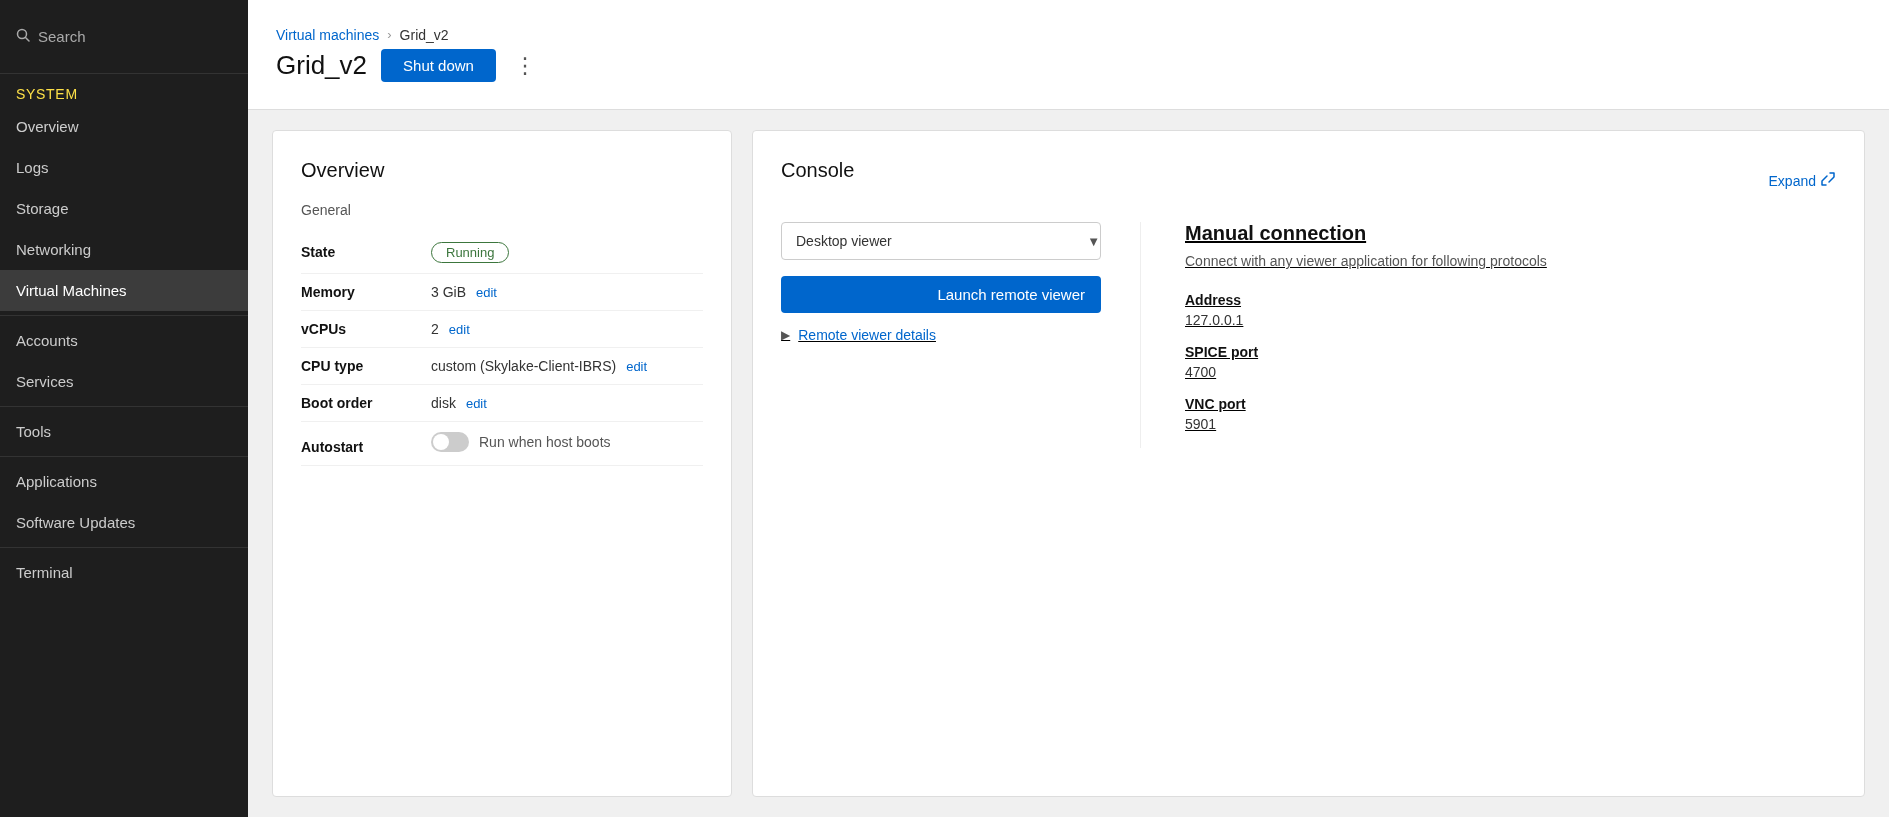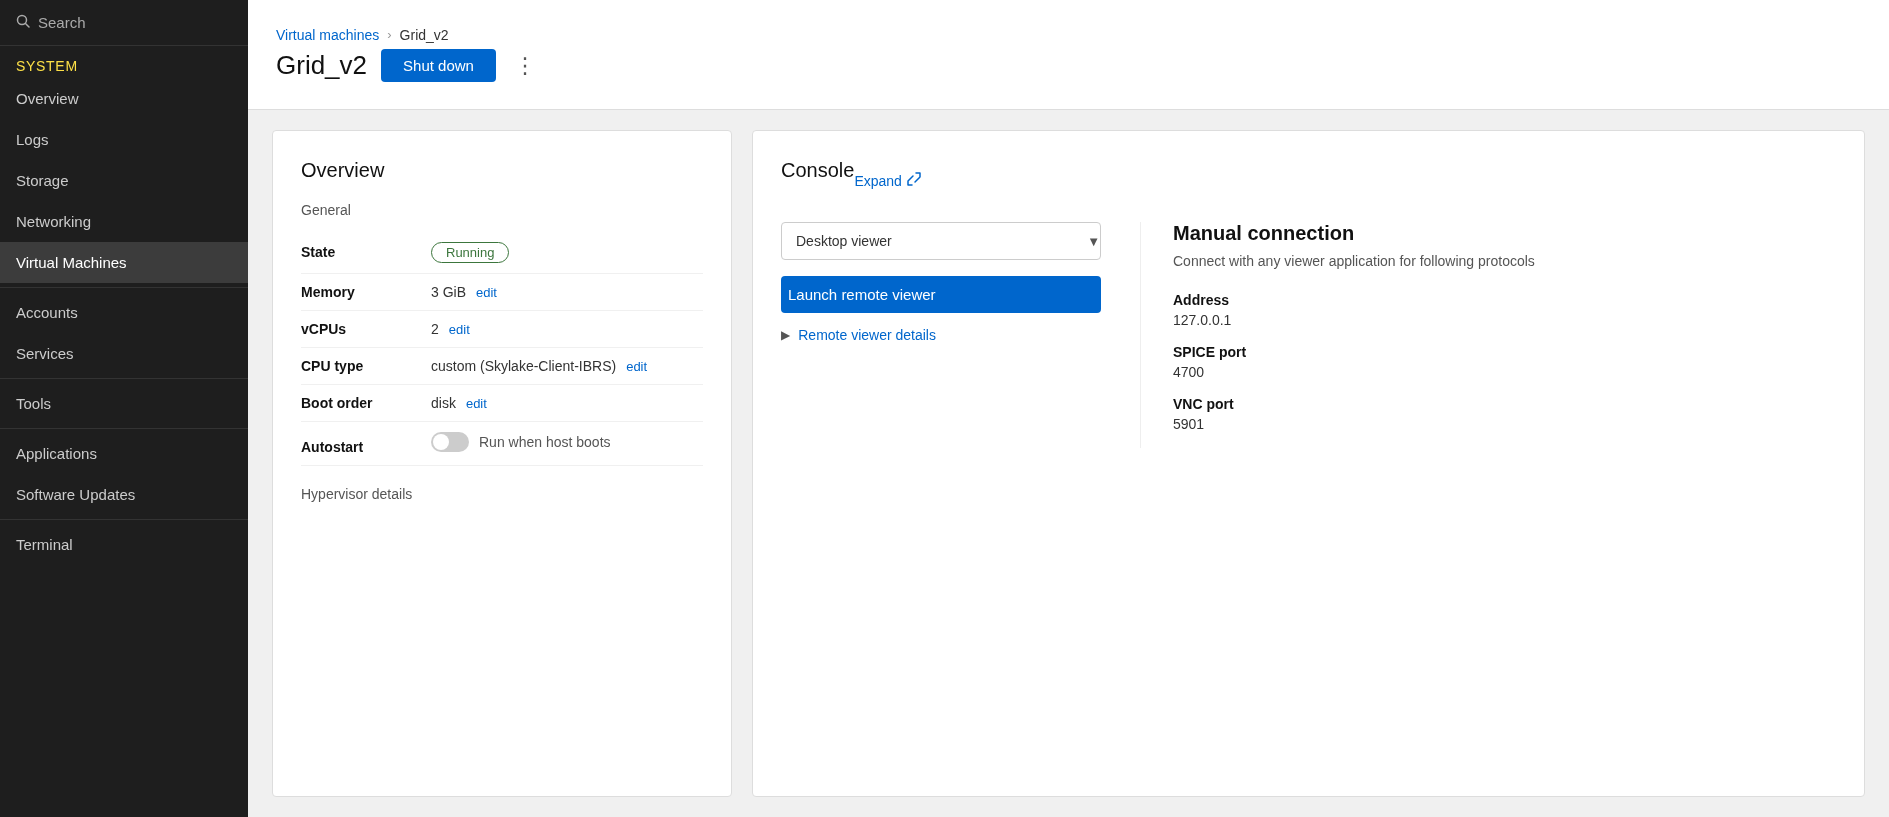--- a/index.html
+++ b/index.html
@@ -13,21 +13,21 @@
       color: #ccc;
       display: flex;
       flex-direction: column;
       height: 100%;
       overflow-y: auto;
     }
     .sidebar-search {
       display: flex;
       align-items: center;
       gap: 8px;
-      padding: 14px 16px;
+      padding: 28px 16px;
       border-bottom: 1px solid #333;
       cursor: pointer;
     }
     .sidebar-search .search-icon-svg {
       color: #999;
       font-size: 14px;
     }
     .sidebar-search span {
       color: #aaa;
       font-size: 15px;
@@ -226,37 +226,39 @@
 
     
     .section-divider {
       margin: 20px 0 14px;
     }
 
     
     .console-top {
       display: flex;
       align-items: center;
+      justify-content: space-between;
       margin-bottom: 20px;
     }
     .expand-link {
       color: #0066cc;
       cursor: pointer;
       font-size: 14px;
       display: flex;
       align-items: center;
       gap: 4px;
     }
     .expand-icon {
       font-size: 13px;
     }
 
     .console-body {
       display: flex;
-      gap: 4px;
+      gap: 16px;
+      text-decoration: underline;
     }
     .console-left {
       flex: 0 0 360px;
       border-right: 1px solid #eee;
       padding-right: 28px;
     }
     .console-right {
       flex: 1;
       padding-left: 28px;
     }
@@ -284,26 +286,26 @@
       pointer-events: none;
       color: #555;
       font-size: 13px;
     }
 
     .btn-launch {
       background: #0066cc;
       color: #fff;
       border: none;
       border-radius: 4px;
-      padding: 10px 7px;
+      padding: 10px 16px;
       font-size: 15px;
       cursor: pointer;
       font-weight: 500;
       width: 320px;
-      text-align: left;
+      text-align: right;
       margin-bottom: 14px;
     }
 
     .remote-viewer-details {
       display: flex;
       align-items: center;
       gap: 8px;
       color: #0066cc;
       font-size: 14px;
       cursor: pointer;
@@ -436,21 +438,20 @@
 
       <div class="overview-row">
         <span class="row-label">Autostart</span>
         <span class="row-value">
           <span class="toggle-switch"></span>
           <span class="toggle-label">Run when host boots</span>
         </span>
       </div>
 
       <div class="section-divider"></div>
-      <div class="section-label">Hypervisor details</div>
 
 
     </div>
 
     <div class="card card-console">
       <div class="console-top">
         <div class="card-title">Console</div>
         <div class="expand-link">
           <span>Expand</span>
           <span class="expand-icon">

